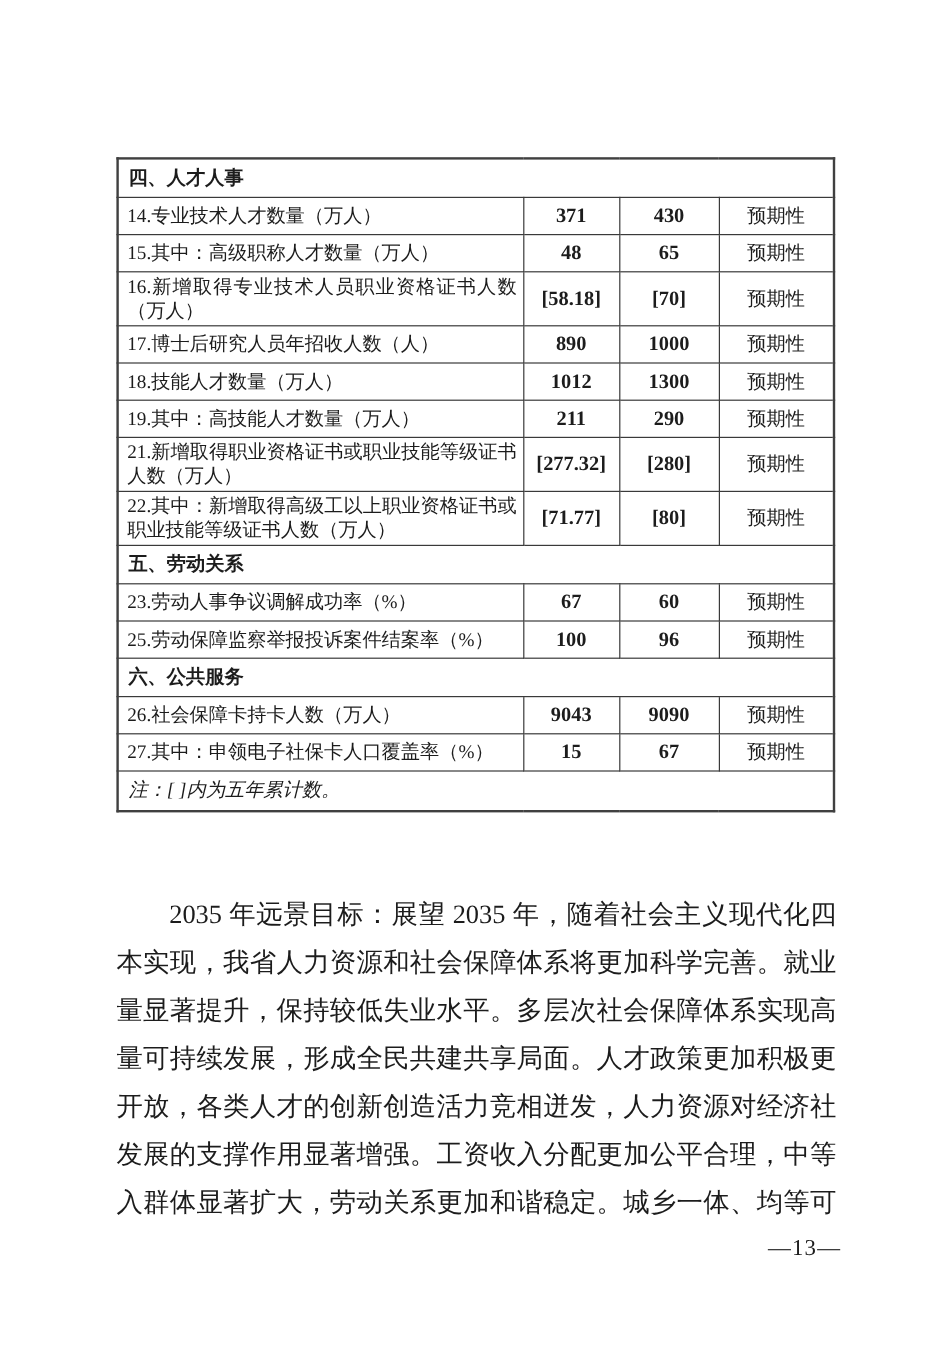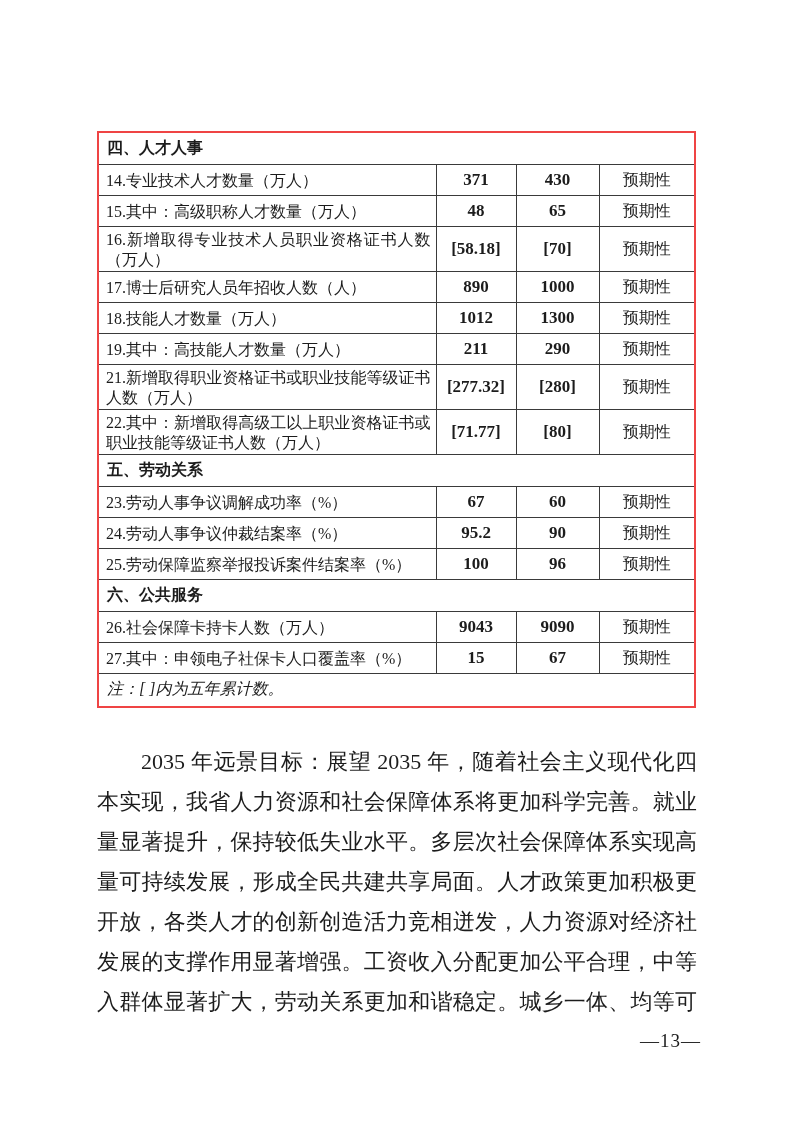--- a/index.html
+++ b/index.html
@@ -18,21 +18,21 @@
   }
 
   
   table.indicators {
     position: absolute;
     left: 97px;
     top: 131px;
     width: 597px;
     border-collapse: collapse;
     table-layout: fixed;
-    border: 2px solid #ef4444;
+    border: 2px solid #404040;
   }
   table.indicators td {
     border: 1px solid #3a3a3a;
     vertical-align: middle;
     box-sizing: border-box;
   }
   tr.section-row td {
     font-family: "Liberation Sans", "DejaVu Sans", sans-serif;
     font-weight: bold;
     font-size: 16px;
@@ -165,26 +165,20 @@
         <tr class="section-row">
           <td colspan="4">五、劳动关系</td>
         </tr>
         <tr class="data-row">
           <td class="label-cell">23.劳动人事争议调解成功率（%）</td>
           <td class="num-cell">67</td>
           <td class="num-cell">60</td>
           <td class="attr-cell">预期性</td>
         </tr>
         <tr class="data-row">
-          <td class="label-cell">24.劳动人事争议仲裁结案率（%）</td>
-          <td class="num-cell">95.2</td>
-          <td class="num-cell">90</td>
-          <td class="attr-cell">预期性</td>
-        </tr>
-        <tr class="data-row">
           <td class="label-cell">25.劳动保障监察举报投诉案件结案率（%）</td>
           <td class="num-cell">100</td>
           <td class="num-cell">96</td>
           <td class="attr-cell">预期性</td>
         </tr>
         <tr class="section-row">
           <td colspan="4">六、公共服务</td>
         </tr>
         <tr class="data-row">
           <td class="label-cell">26.社会保障卡持卡人数（万人）</td>

